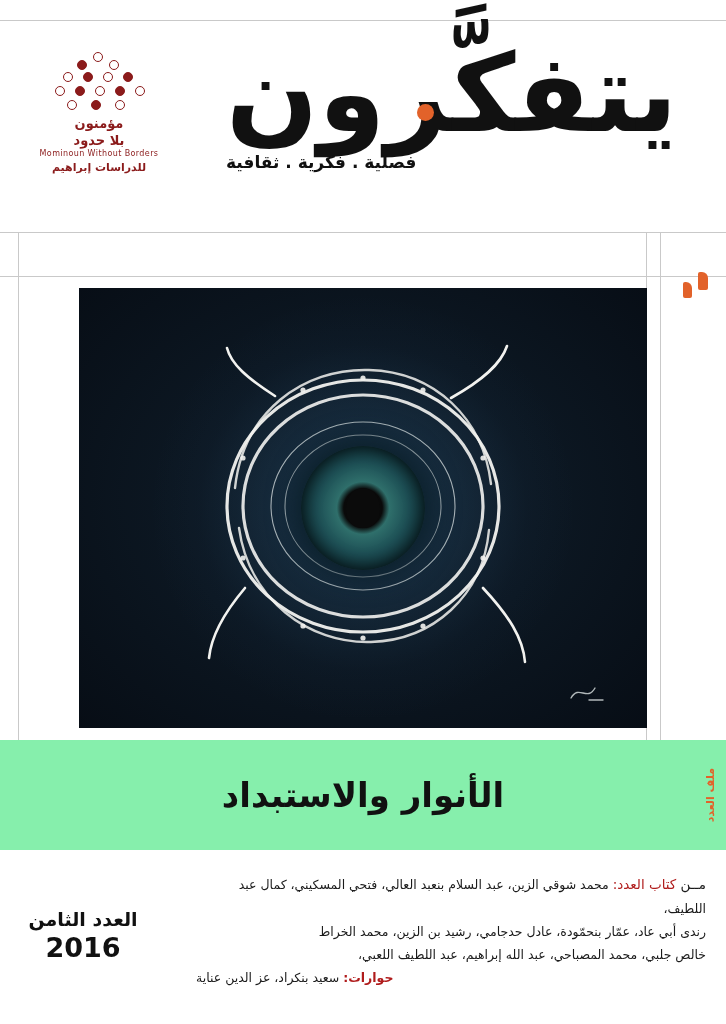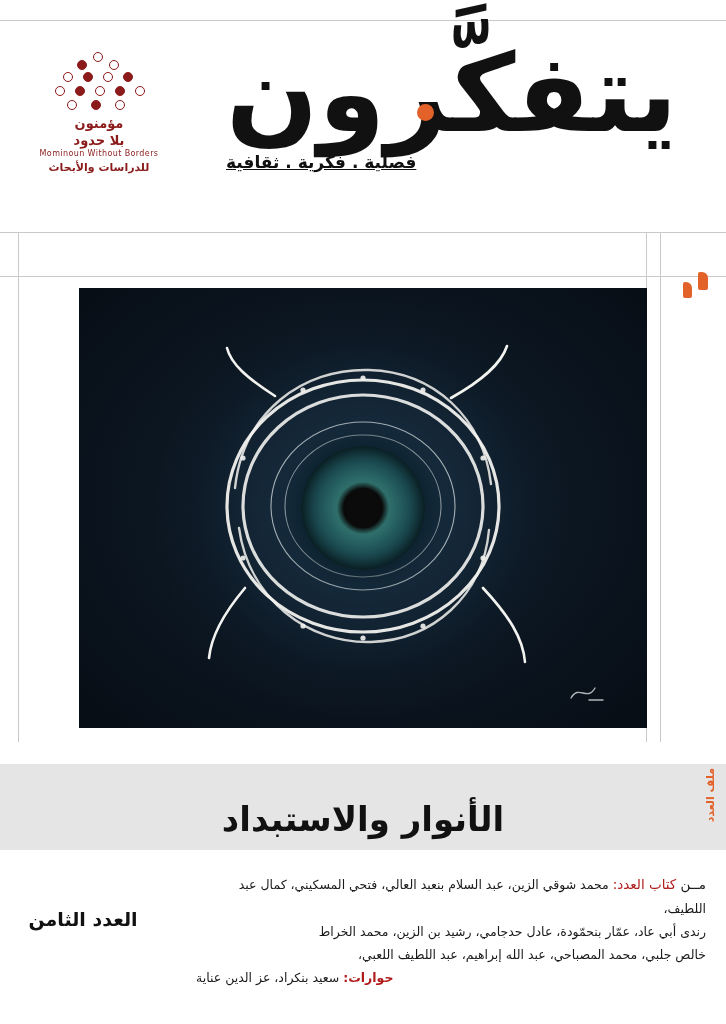--- a/index.html
+++ b/index.html
@@ -111,21 +111,20 @@
     font-family: "DejaVu Serif", "Liberation Serif", serif;
     letter-spacing: .5px;
     direction: ltr;
   }
   .masthead-tag {
     margin-top: 4px;
     font-size: 17px;
     color: #111111;
     font-weight: bold;
     direction: rtl;
-    text-decoration: underline;
   }
 
   
   .mark {
     position: absolute;
     background: #e2622a;
   }
   .mark.m1 { right: 18px; top: 272px; width: 10px; height: 18px; border-radius: 2px 6px 2px 2px; }
   .mark.m2 { right: 34px; top: 282px; width: 9px;  height: 16px; border-radius: 2px 6px 2px 2px; }
 
@@ -177,24 +176,24 @@
     bottom: 22px;
     width: 36px;
     height: 28px;
     opacity: .85;
   }
 
   
   .title-band {
     position: absolute;
     left: 0;
-    top: 764px;
+    top: 740px;
     width: 726px;
     height: 110px;
-    background: #e5e5e5;
+    background: #86efac;
   }
   .title-band .main-title {
     position: absolute;
     inset: 0;
     display: flex;
     align-items: center;
     justify-content: center;
     font-size: 34px;
     font-weight: bold;
     color: #111111;
@@ -302,21 +301,21 @@
       <span style="left:42px; top:34px;"></span>
       <span class="filled" style="left:62px; top:34px;"></span>
       <span style="left:82px; top:34px;"></span>
       <span style="left:14px; top:48px;"></span>
       <span class="filled" style="left:38px; top:48px;"></span>
       <span style="left:62px; top:48px;"></span>
     </div>
     <div class="pub-name">مؤمنون</div>
     <div class="pub-name">بلا حدود</div>
     <div class="pub-name-latin">Mominoun Without Borders</div>
-    <div class="pub-sub">للدراسات والأبحاث</div>
+    <div class="pub-sub">للدراسات إبراهيم</div>
   </div>
 
   <div class="masthead">
     <div class="masthead-ar">يتفكَّرون</div>
     <div class="masthead-tag">فصلية . فكرية . ثقافية</div>
   </div>
   <div class="masthead-dot"></div>
 
   <div class="mark m1"></div>
   <div class="mark m2"></div>
@@ -364,20 +363,21 @@
     <div class="main-title">الأنوار والاستبداد</div>
   </div>
   <div class="side-caption">
     <span>ملف العدد</span>
   </div>
 
   <div class="bottom">
 
     <div class="issue-box">
       <div class="issue-label">العدد الثامن</div>
+      <div class="issue-year">2016</div>
     </div>
 
     <div class="contrib">
       <div>
         <span class="lead"><span>مــن</span> <span class="red">كتاب العدد:</span></span>
         <span>محمد شوقي الزين، عبد السلام بنعبد العالي، فتحي المسكيني، كمال عبد اللطيف،</span>
       </div>
       <div>رندى أبي عاد، عمّار بنحمّودة، عادل حدجامي، رشيد بن الزين، محمد الخراط</div>
       <div>خالص جلبي، محمد المصباحي، عبد الله إبراهيم، عبد اللطيف اللعبي،</div>
     </div>

